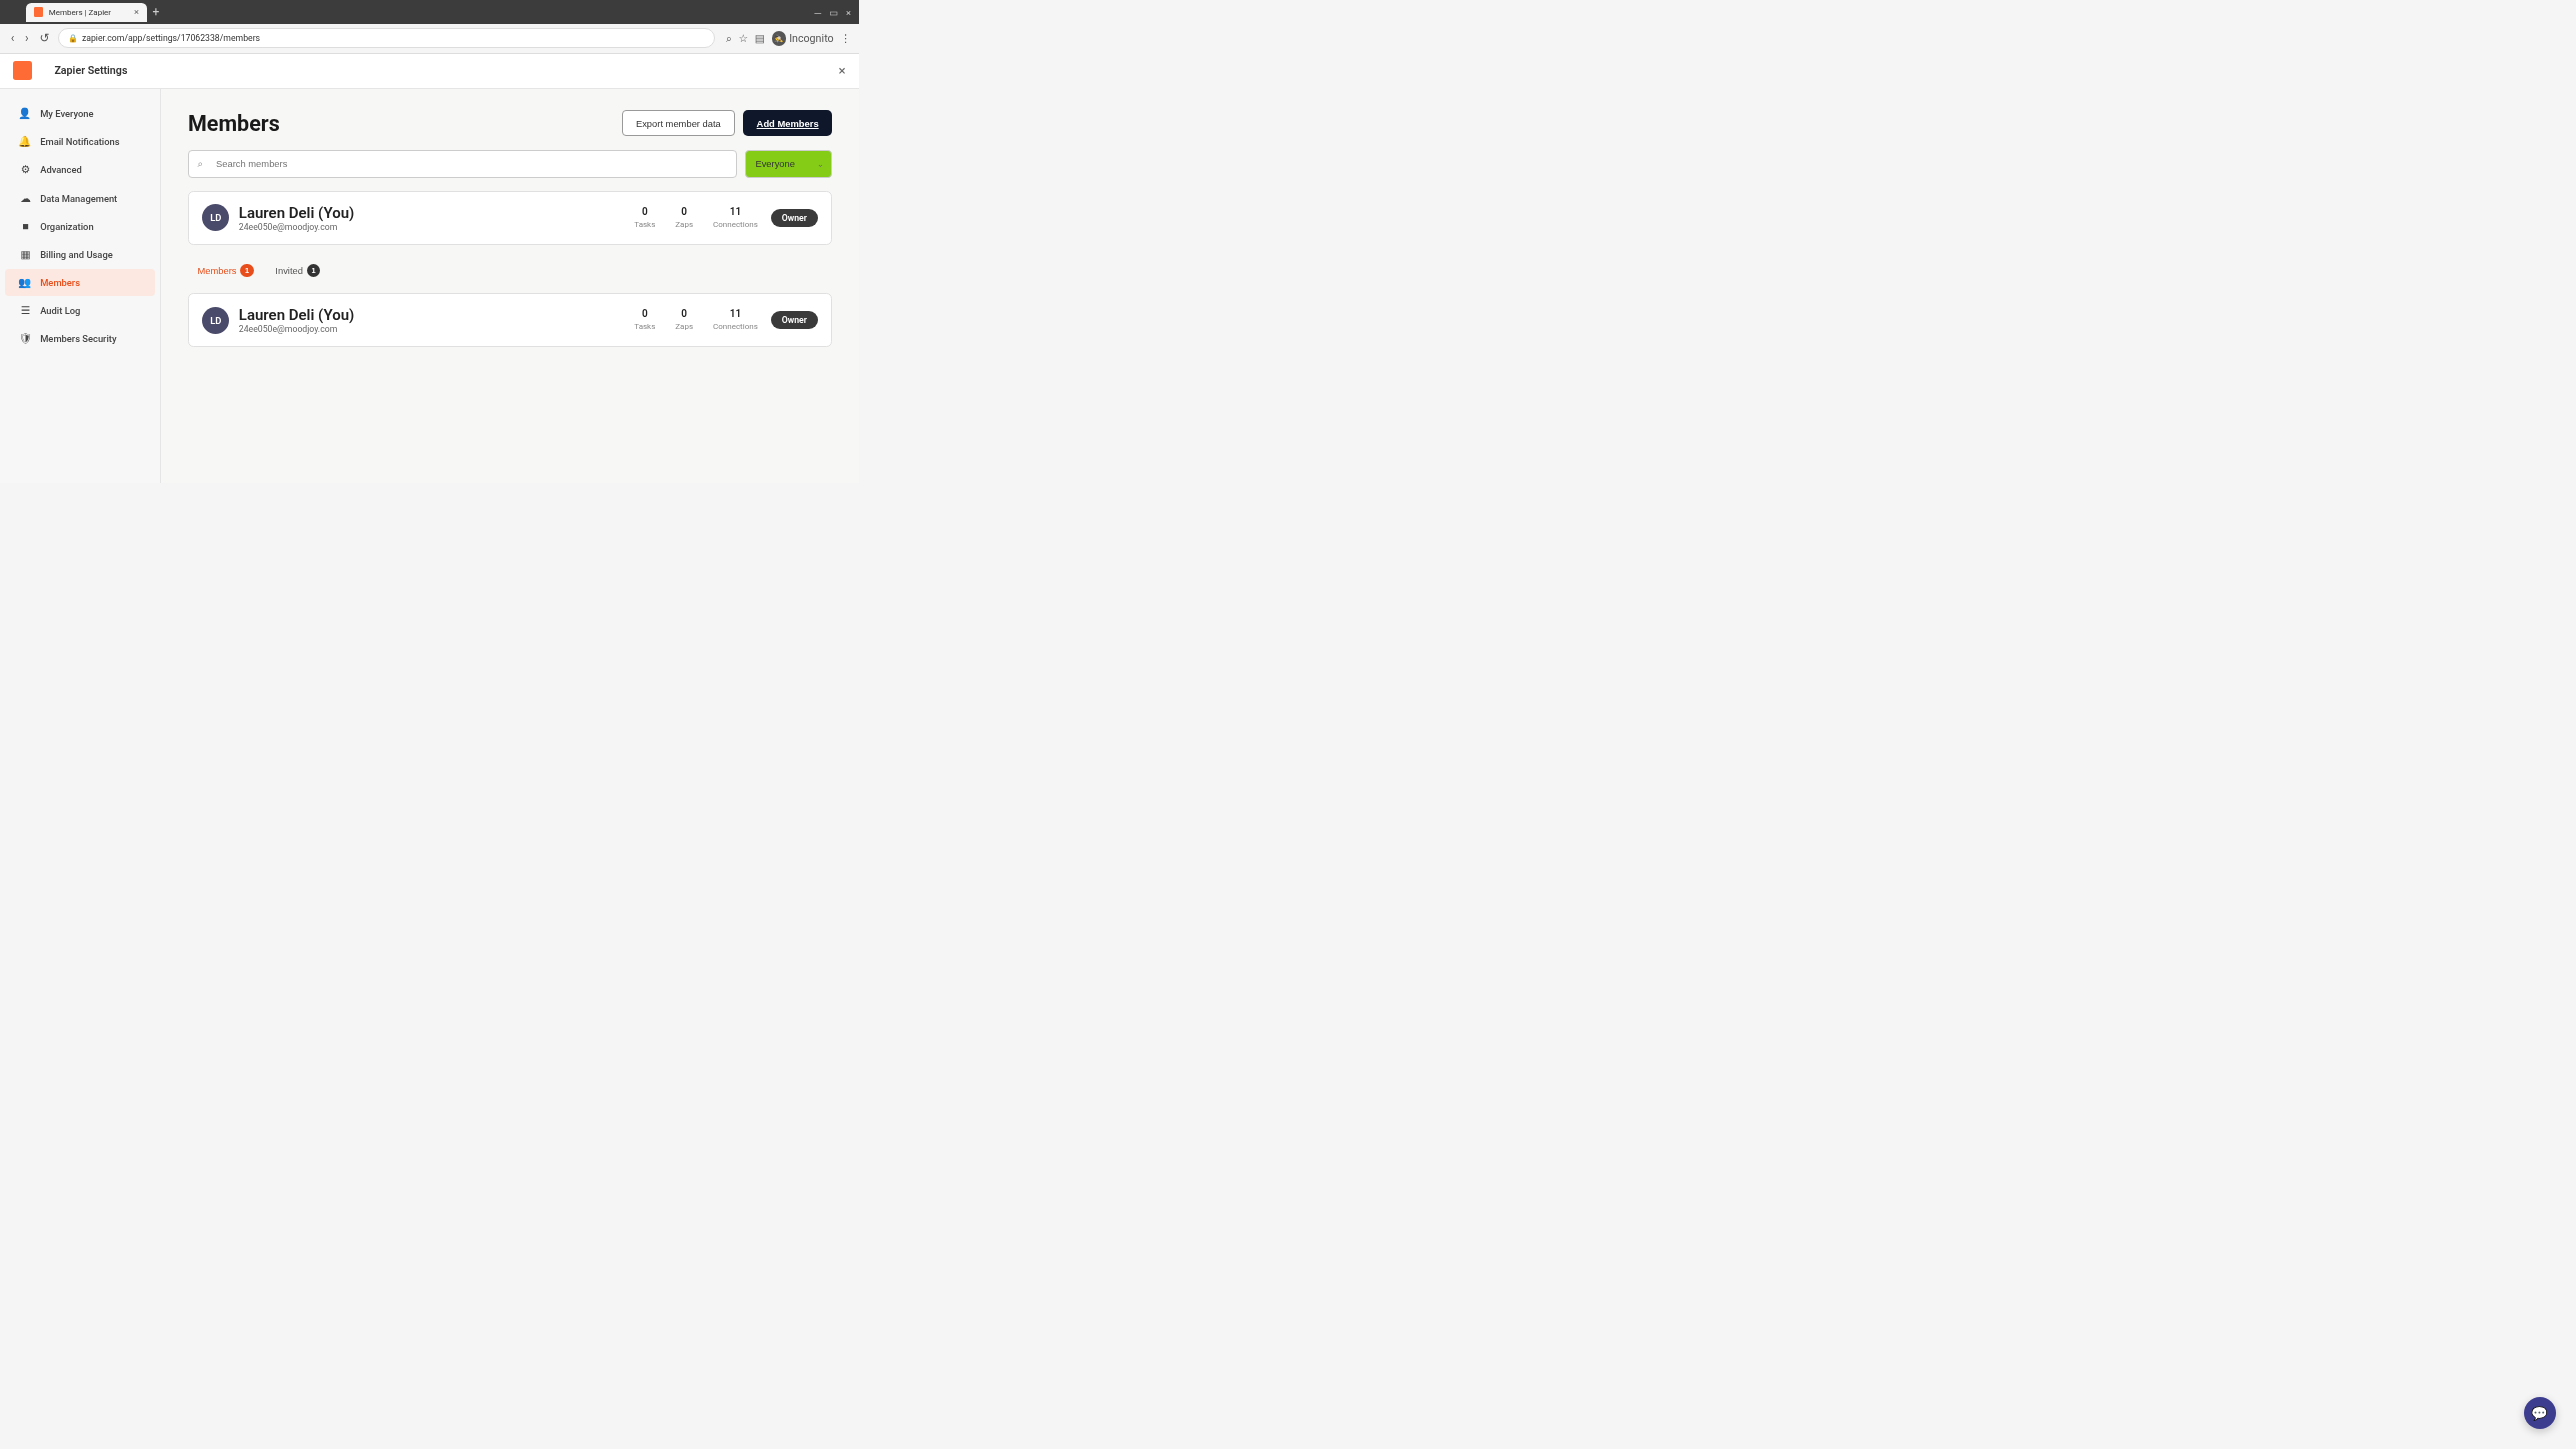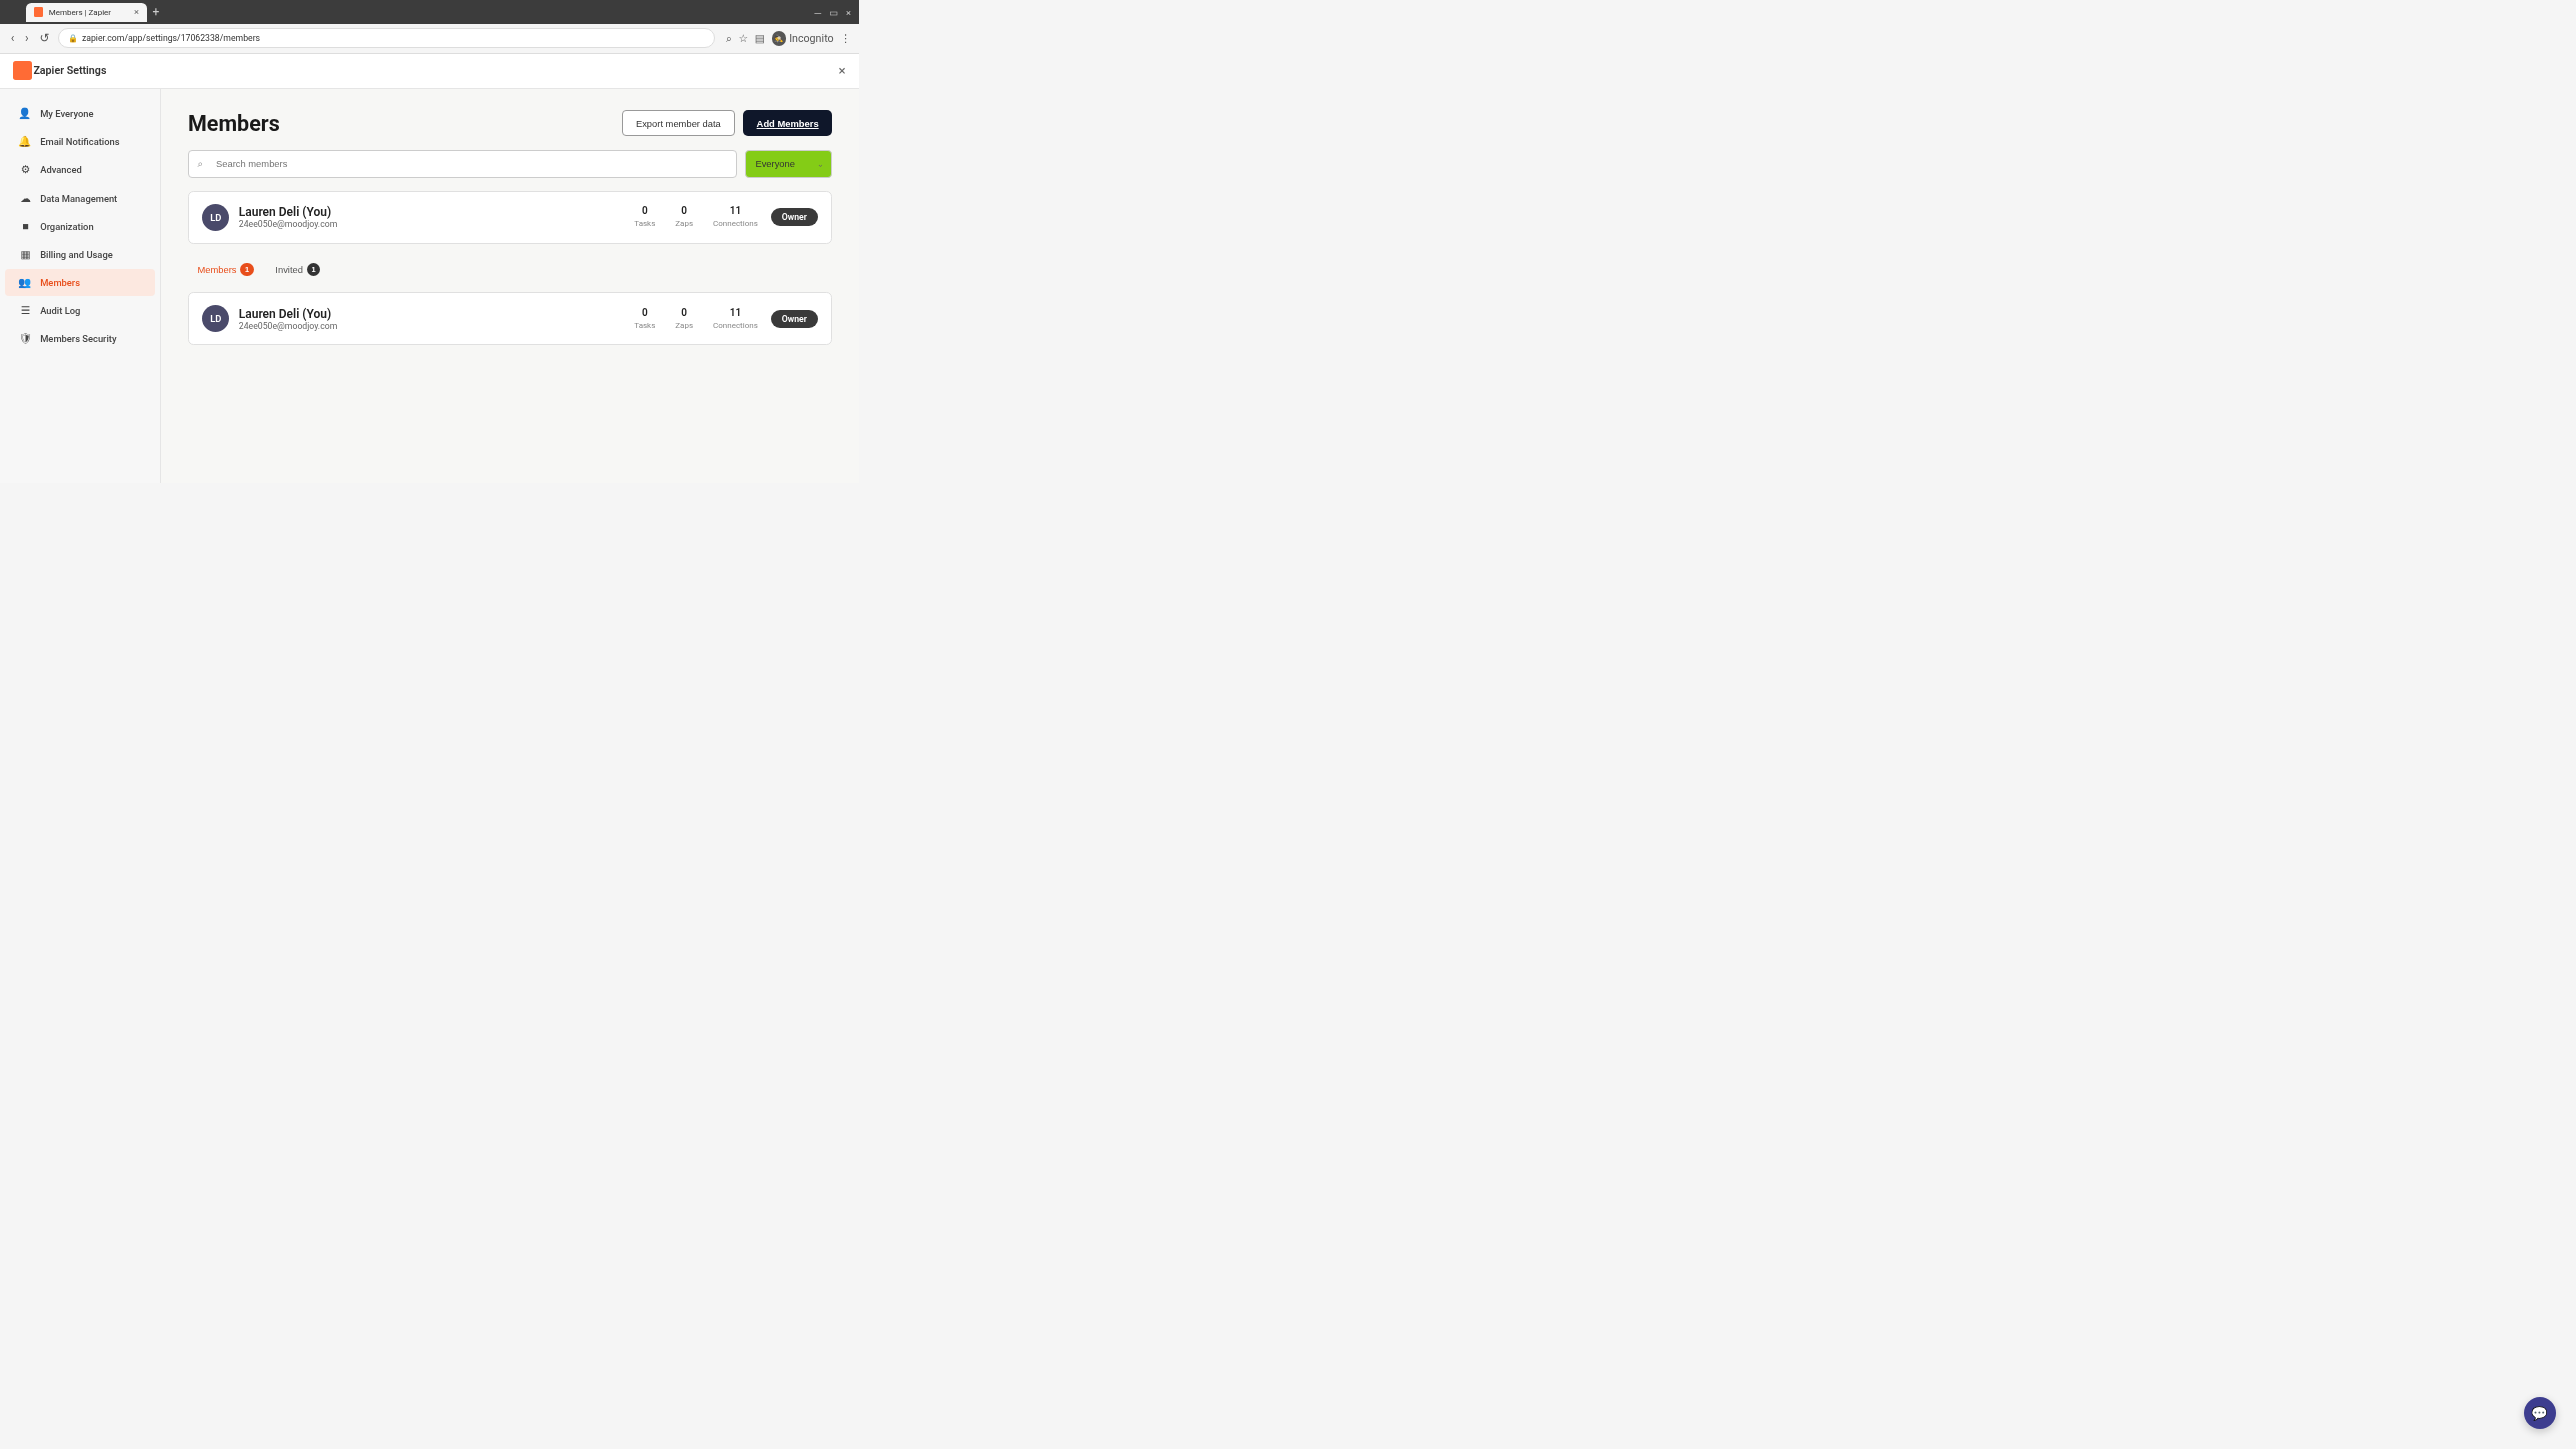--- a/index.html
+++ b/index.html
@@ -150,21 +150,21 @@
       align-items: center;
       background: #fff;
       padding: 0 13.4px;
       height: 35px;
       border-bottom: 0.7px solid #e5e5e5;
       position: relative;
     }
     .app-logo {
       display: flex;
       align-items: center;
-      gap: 1px;
+      gap: 22px;
     }
     .app-logo-icon {
       width: 19px;
       height: 19px;
       background: #ff6b35;
       border-radius: 2.7px;
       flex-shrink: 0;
     }
     .app-logo-text {
       font-size: 10.7px;
@@ -353,21 +353,21 @@
       justify-content: center;
       font-size: 9.4px;
       font-weight: 600;
       flex-shrink: 0;
       margin-right: 9.4px;
     }
     .member-info {
       flex: 1;
     }
     .member-name {
-      font-size: 12px;
+      font-size: 15px;
       font-weight: 600;
       color: #222;
     }
     .member-email {
       font-size: 8.7px;
       color: #666;
     }
     .member-stats {
       display: flex;
       gap: 20px;

